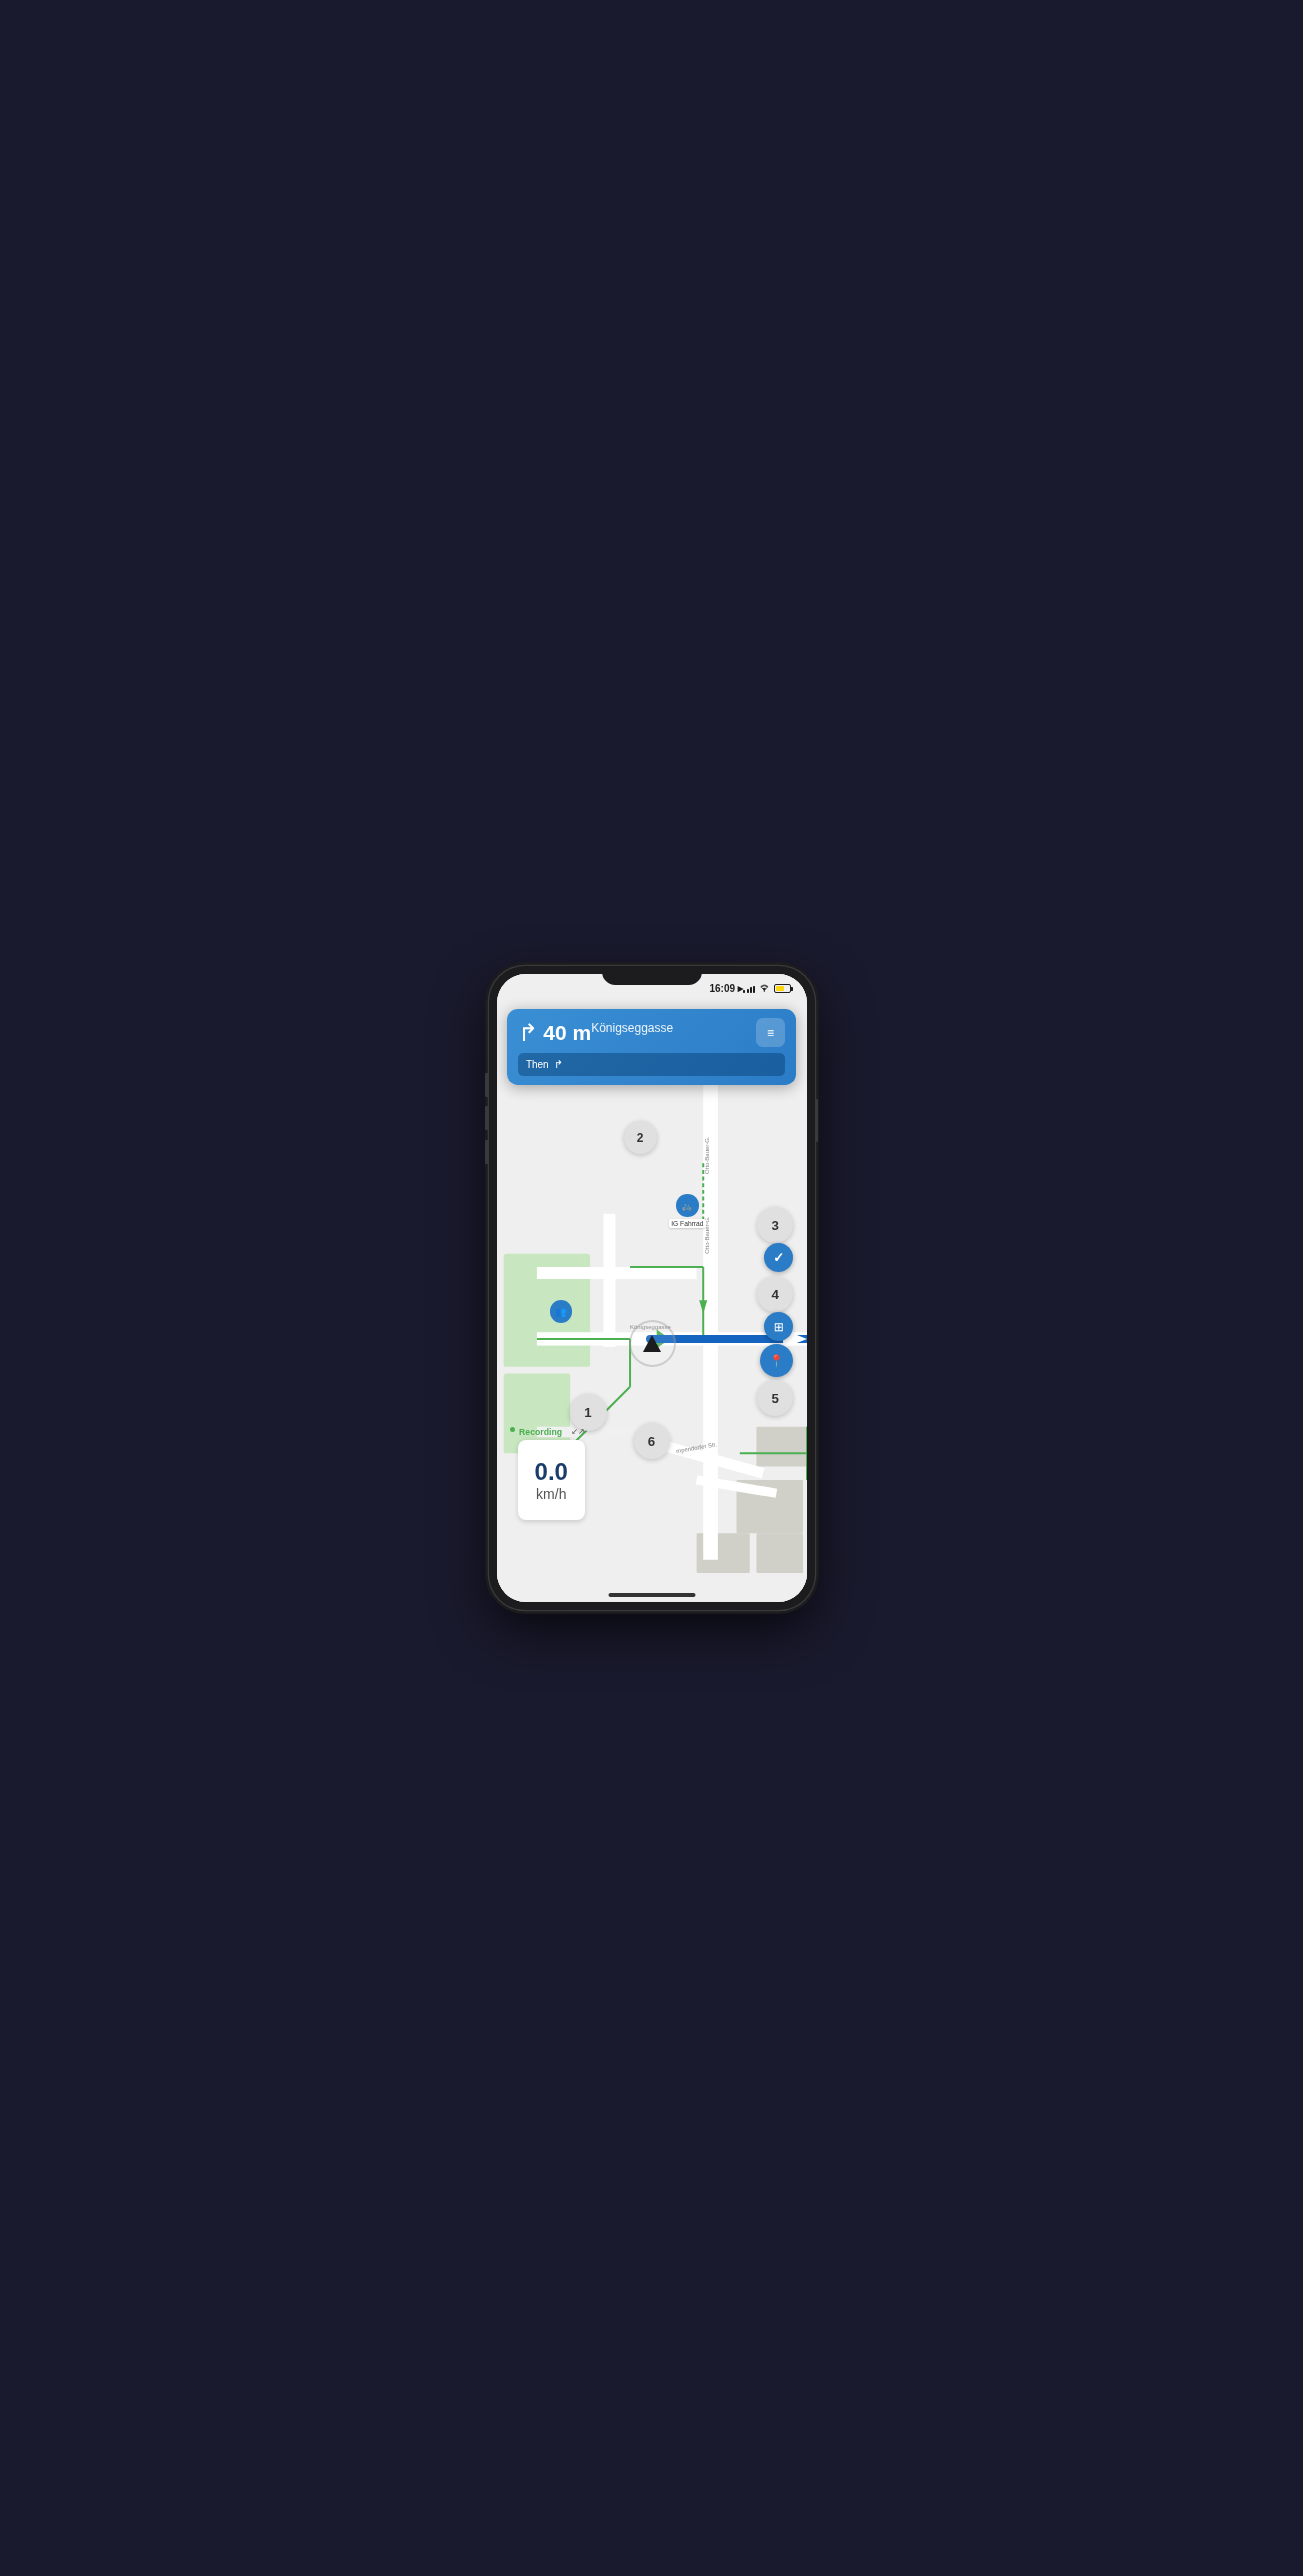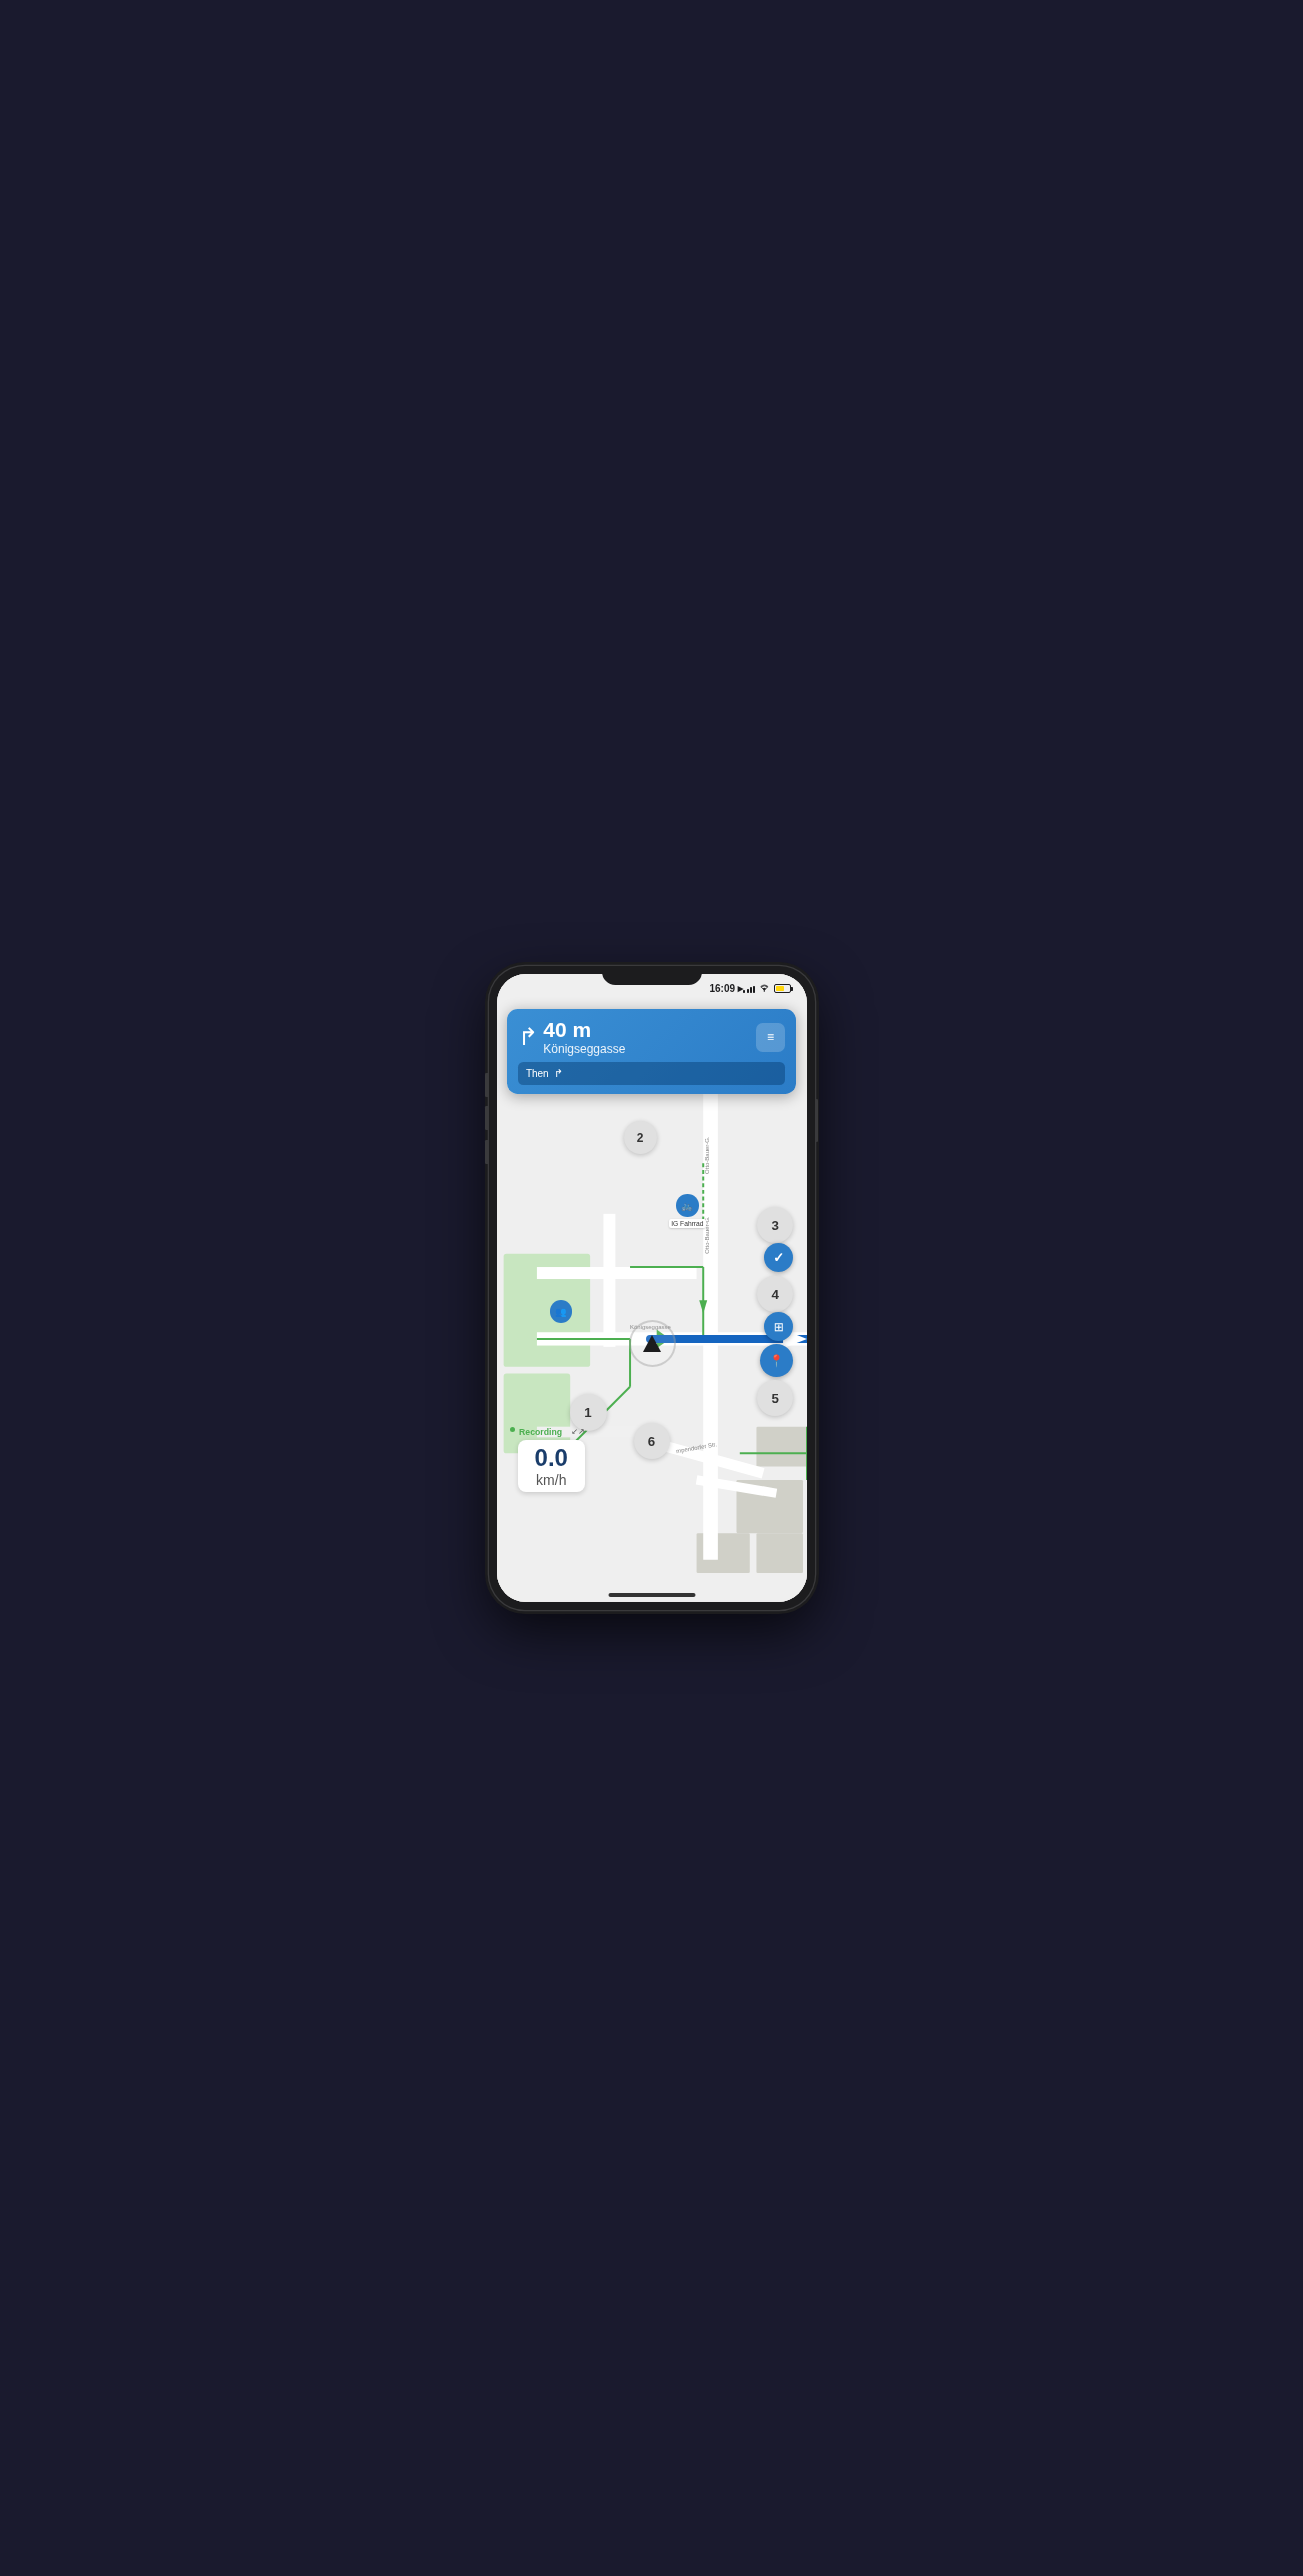--- a/index.html
+++ b/index.html
@@ -164,21 +164,21 @@
       align-items: center;
       gap: 5.3px;
     }
     .turn-arrow {
       font-size: 28px;
       color: white;
       line-height: 1;
     }
     .nav-text {
       display: flex;
-      flex-direction: column;
+      flex-direction: row;
     }
     .nav-distance {
       font-size: 21px;
       font-weight: 700;
       color: white;
     }
     .nav-street {
       font-size: 12px;
       color: rgba(255,255,255,0.9);
     }
@@ -289,21 +289,21 @@
       color: #4caf50;
     }
     .expand-icon {
       margin-left: 5.3px;
       color: #555;
       font-size: 8px;
     }
     .speed-box {
       background: white;
       border-radius: 8px;
-      padding: 4px 12px;
+      padding: 18px 12px;
       text-align: center;
       box-shadow: 0 1.3px 5.3px rgba(0,0,0,0.15);
       margin-left: 8px;
     }
     .speed-value {
       font-size: 24px;
       font-weight: 700;
       color: #1a3d6b;
     }
     .speed-unit {

